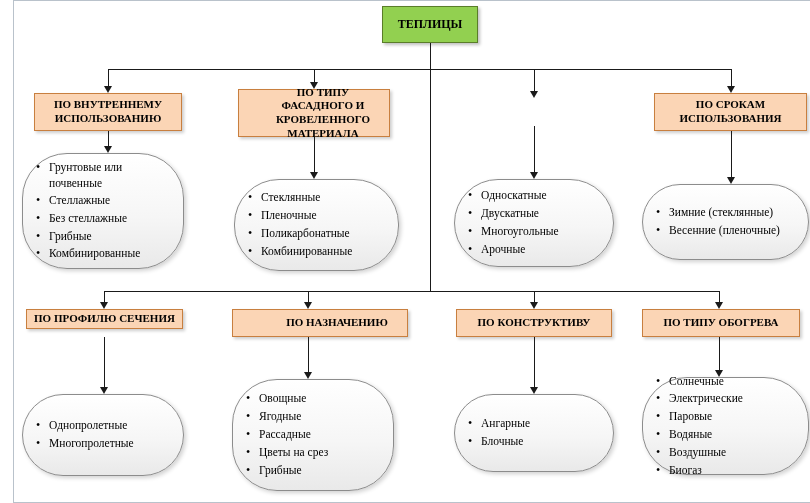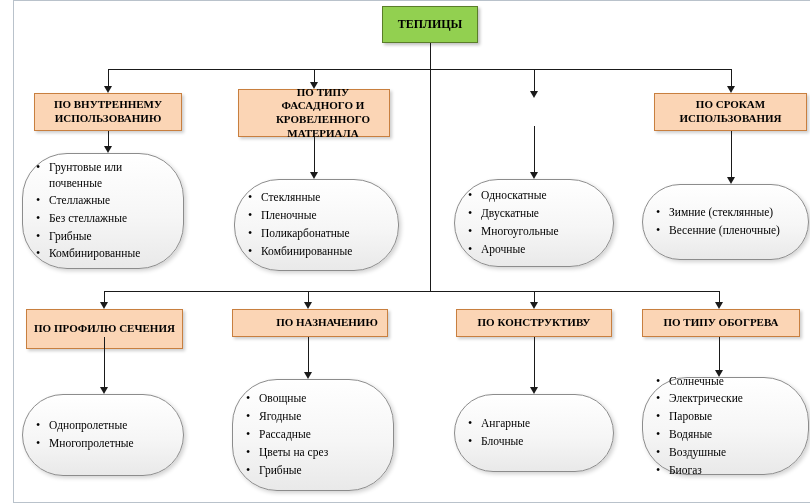--- a/index.html
+++ b/index.html
@@ -150,24 +150,24 @@
 
   <div class="vline" style="left:294px;top:290px;height:12px;"></div>
   <div class="arrowhead" style="left:290px;top:301px;"></div>
 
   <div class="vline" style="left:520px;top:290px;height:12px;"></div>
   <div class="arrowhead" style="left:516px;top:301px;"></div>
 
   <div class="vline" style="left:705px;top:290px;height:12px;"></div>
   <div class="arrowhead" style="left:701px;top:301px;"></div>
 
-  <div class="cat" style="left:12px;top:308px;width:157px;height:40px;">
+  <div class="cat" style="left:12px;top:308px;width:157px;height:20px;">
     <span>ПО ПРОФИЛЮ СЕЧЕНИЯ</span>
   </div>
-  <div class="cat" style="left:218px;top:308px;width:156px;height:28px;padding-left:40px;">
+  <div class="cat" style="left:218px;top:308px;width:176px;height:28px;padding-left:40px;">
     <span>ПО НАЗНАЧЕНИЮ</span>
   </div>
   <div class="cat" style="left:442px;top:308px;width:156px;height:28px;">
     <span>ПО КОНСТРУКТИВУ</span>
   </div>
   <div class="cat" style="left:628px;top:308px;width:158px;height:28px;">
     <span>ПО ТИПУ ОБОГРЕВА</span>
   </div>
 
   <div class="vline" style="left:90px;top:336px;height:51px;"></div>

